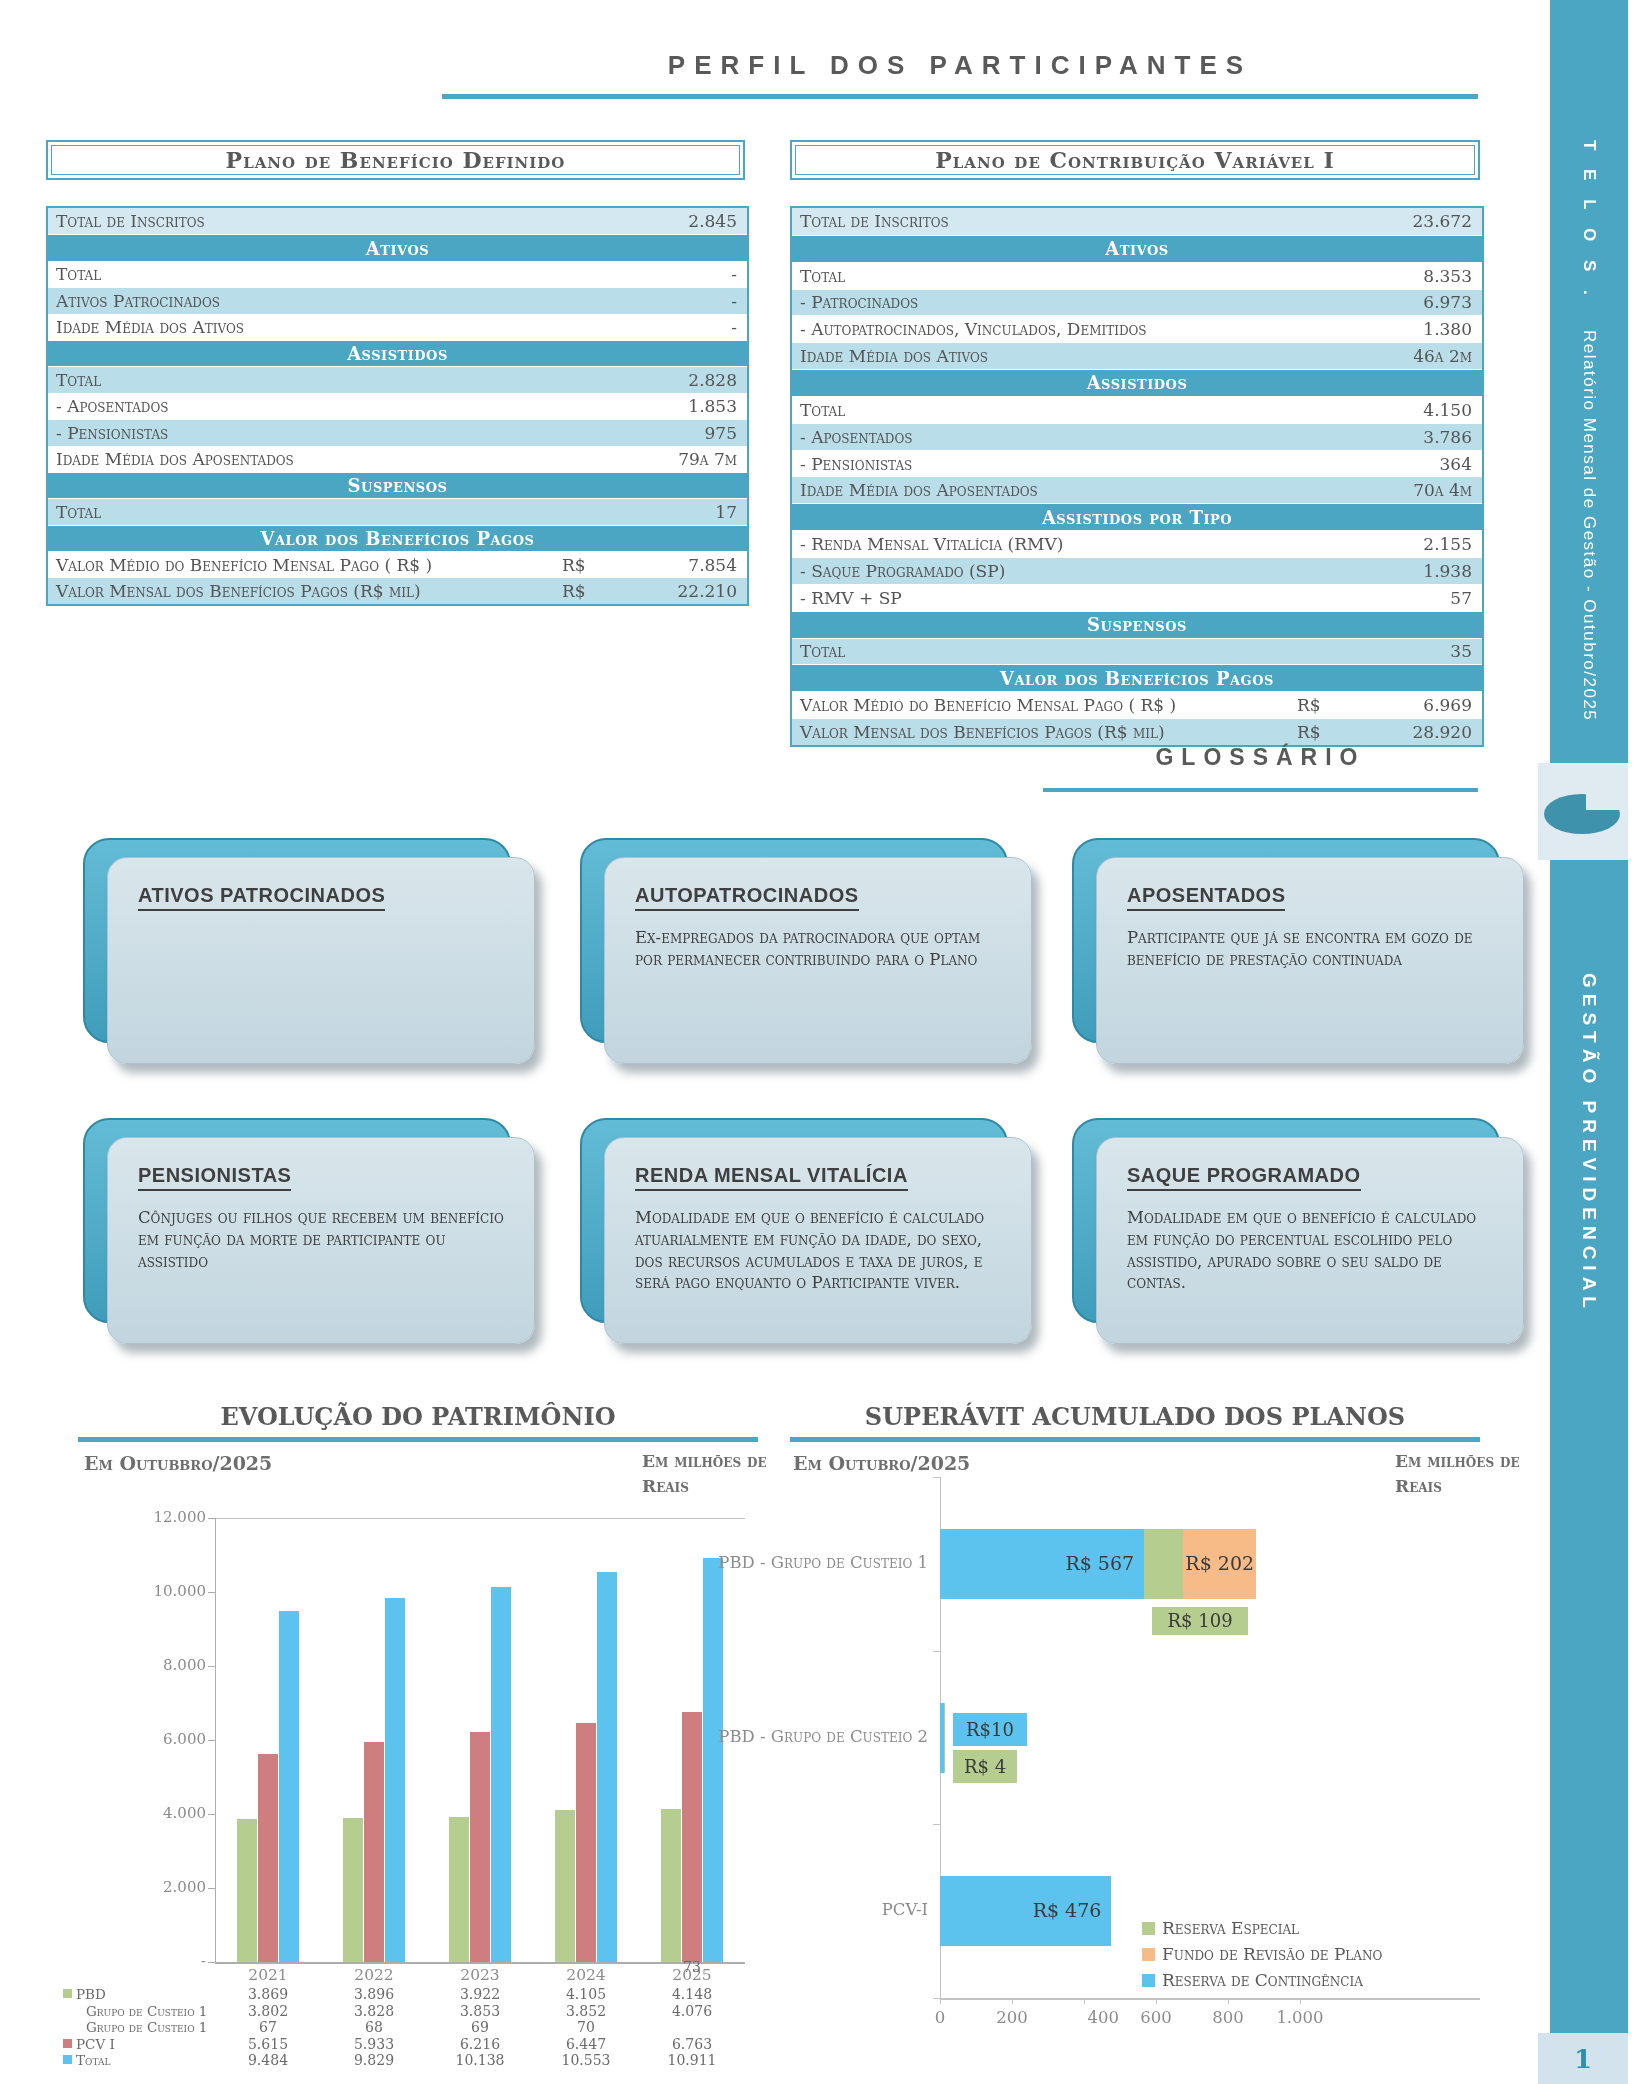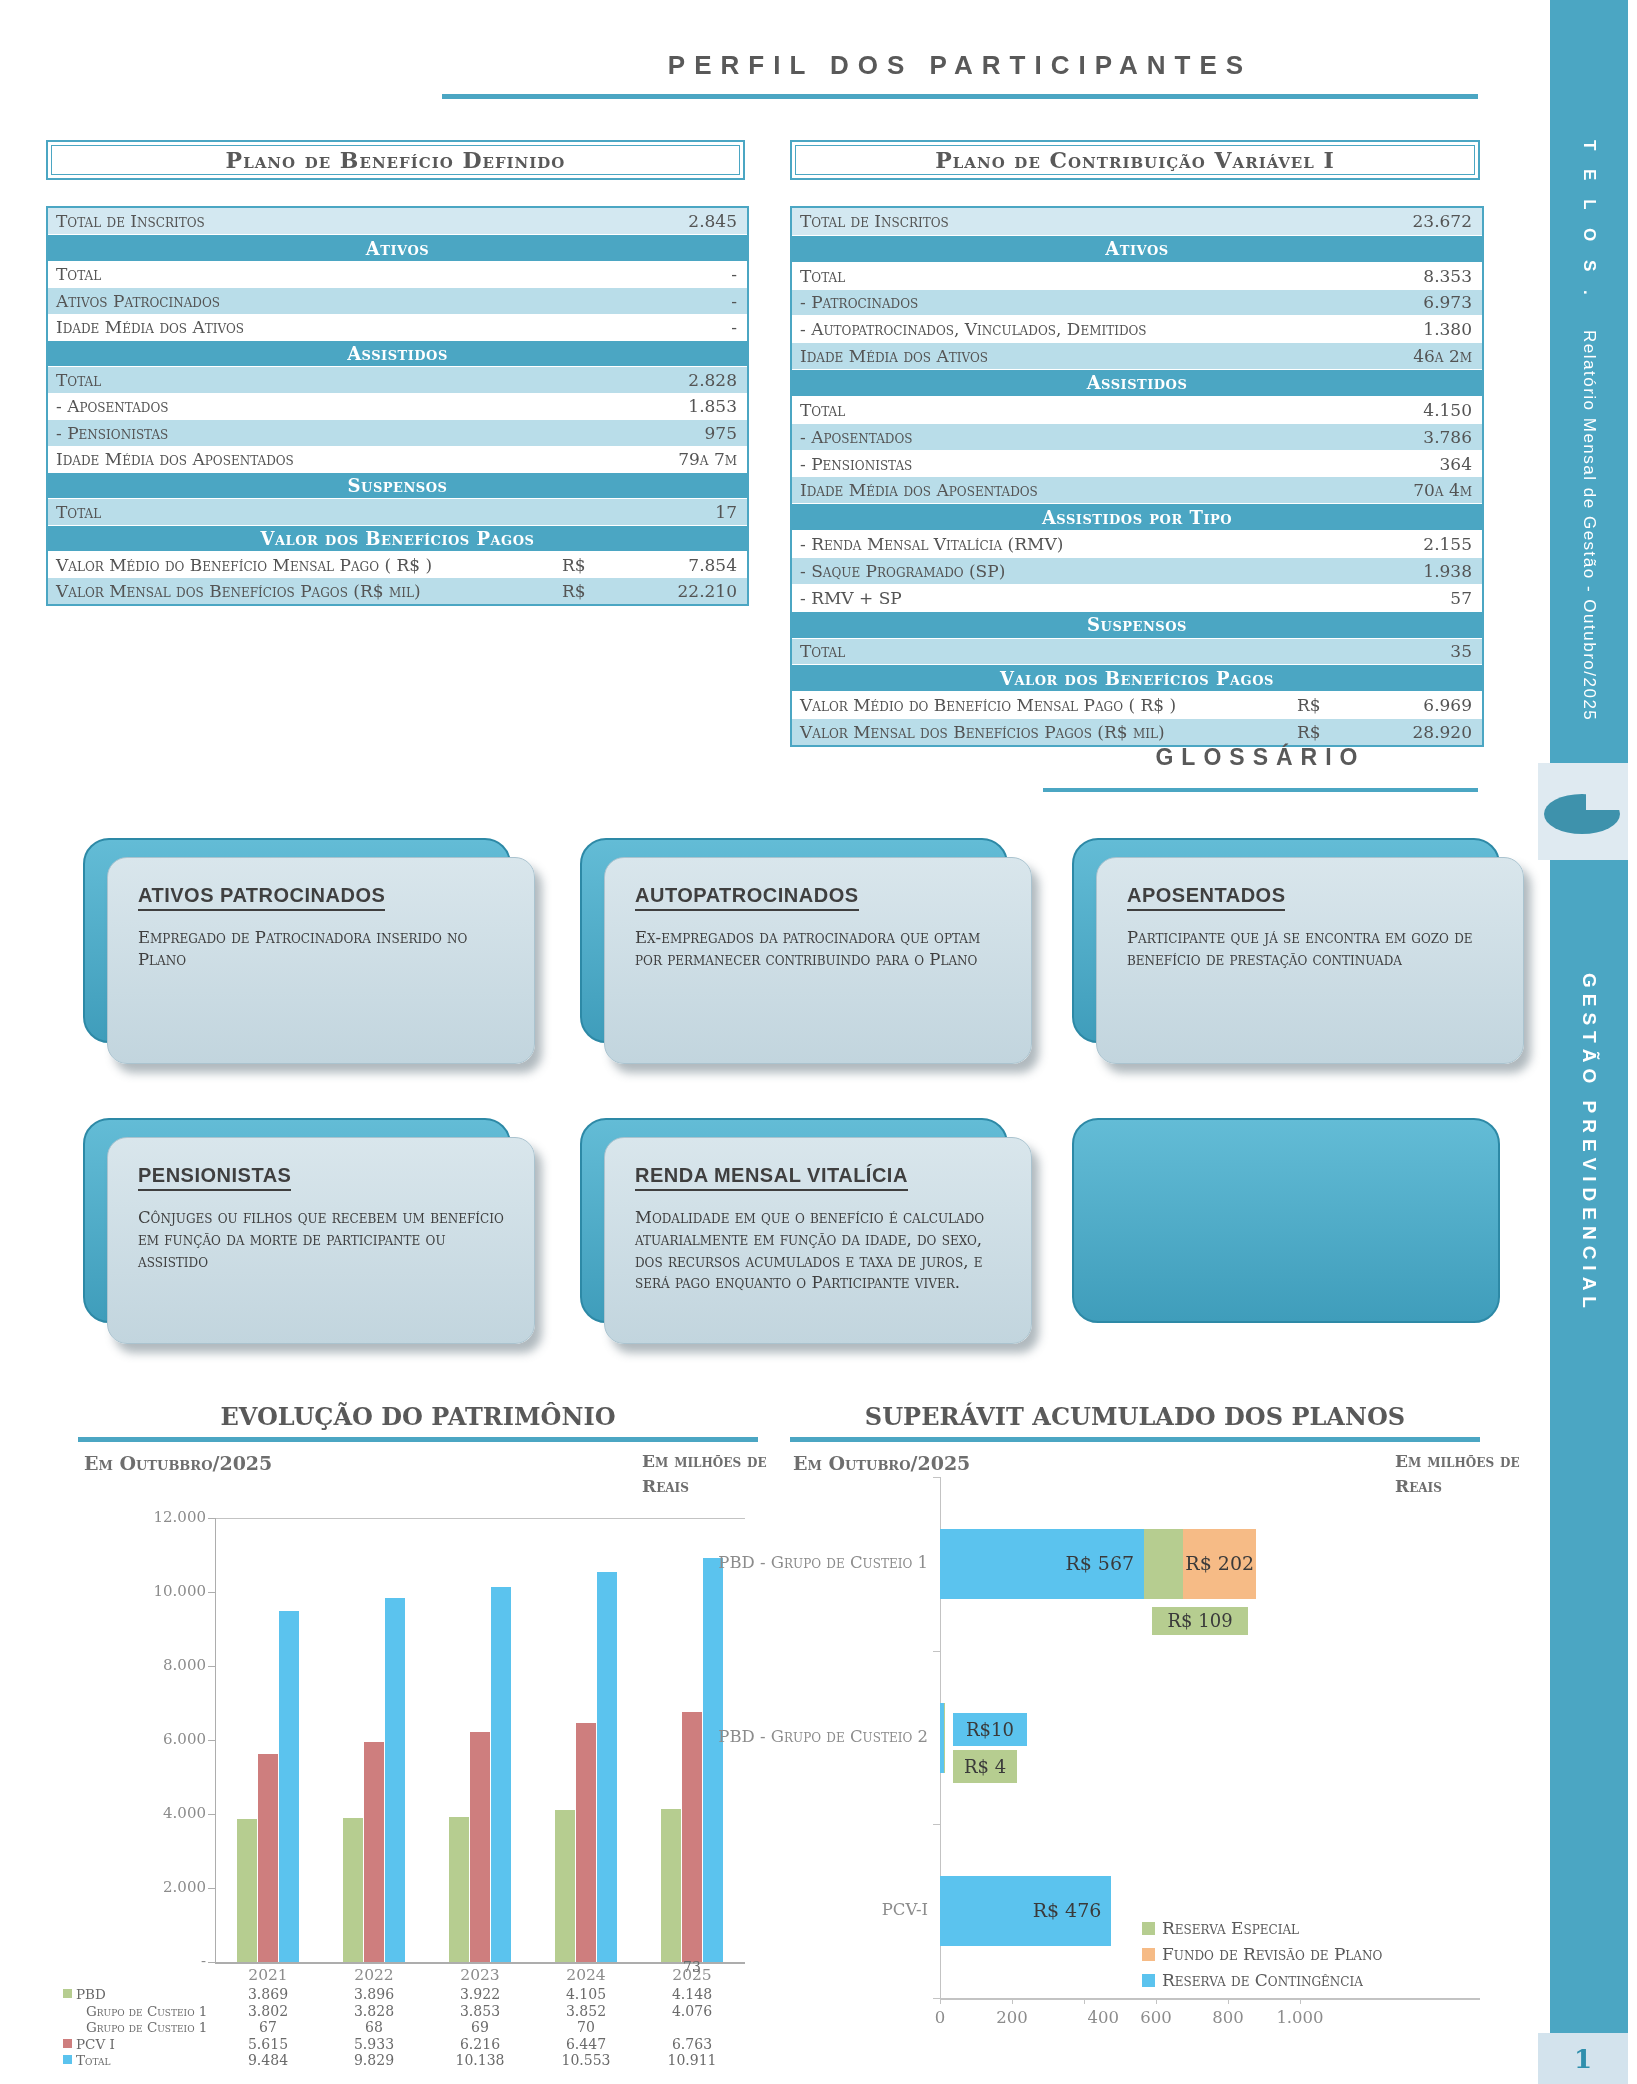--- a/index.html
+++ b/index.html
@@ -230,40 +230,41 @@
         <div class="trs">R$</div>
         <div class="tvalue" style="width: 120px;">28.920</div>
       </div>
     </div>
 
   <div class="abs gloss-title sans">GLOSSÁRIO</div>
   <div class="abs rule" style="left:1043px;top:788px;width:435px;height:4px;"></div>
   <div id="cards">
       <div class="abs" style="left: 83px; top: 838px; width: 455px; height: 232px;">
         <div class="card-back"></div>
-        <div class="card-front"><div class="card-title sans">ATIVOS PATROCINADOS</div><div class="card-body sc">Empregado de Patrocinadora inserido no Plano</div></div>
+        <div class="card-front"><div class="card-title sans">ATIVOS PATROCINADOS</div></div>
       </div>
       <div class="abs" style="left: 580px; top: 838px; width: 455px; height: 232px;">
         <div class="card-back"></div>
         <div class="card-front"><div class="card-title sans">AUTOPATROCINADOS</div><div class="card-body sc">Ex-empregados da patrocinadora que optam por permanecer contribuindo para o Plano</div></div>
       </div>
       <div class="abs" style="left: 1072px; top: 838px; width: 455px; height: 232px;">
         <div class="card-back"></div>
         <div class="card-front"><div class="card-title sans">APOSENTADOS</div><div class="card-body sc">Participante que já se encontra em gozo de benefício de prestação continuada</div></div>
       </div>
       <div class="abs" style="left: 83px; top: 1118px; width: 455px; height: 232px;">
         <div class="card-back"></div>
         <div class="card-front"><div class="card-title sans">PENSIONISTAS</div><div class="card-body sc">Cônjuges ou filhos que recebem um benefício em função da morte de participante ou assistido</div></div>
       </div>
       <div class="abs" style="left: 580px; top: 1118px; width: 455px; height: 232px;">
         <div class="card-back"></div>
         <div class="card-front"><div class="card-title sans">RENDA MENSAL VITALÍCIA</div><div class="card-body sc">Modalidade em que o benefício é calculado  atuarialmente em função da idade, do sexo, dos recursos acumulados e taxa de juros, e será pago enquanto o Participante viver.</div></div>
       </div>
       <div class="abs" style="left: 1072px; top: 1118px; width: 455px; height: 232px;">
         <div class="card-back"></div>
+        <div class="card-front"><div class="card-title sans">SAQUE PROGRAMADO</div><div class="card-body sc">Modalidade em que o benefício é calculado em função do percentual escolhido pelo assistido, apurado sobre o seu saldo de contas.</div></div>
       </div>
     </div>
 
   <div class="abs chart-title sc" style="left:78px;top:1402px;width:680px;">EVOLUÇÃO DO PATRIMÔNIO</div>
   <div class="abs rule" style="left:78px;top:1437px;width:680px;"></div>
   <div class="abs note sc" style="left:84px;top:1452px;">Em Outubbro/2025</div>
   <div class="abs unit sc" style="left:642px;top:1449px;">
     <div>Em milhões de</div>
     <div>Reais</div>
   </div>

